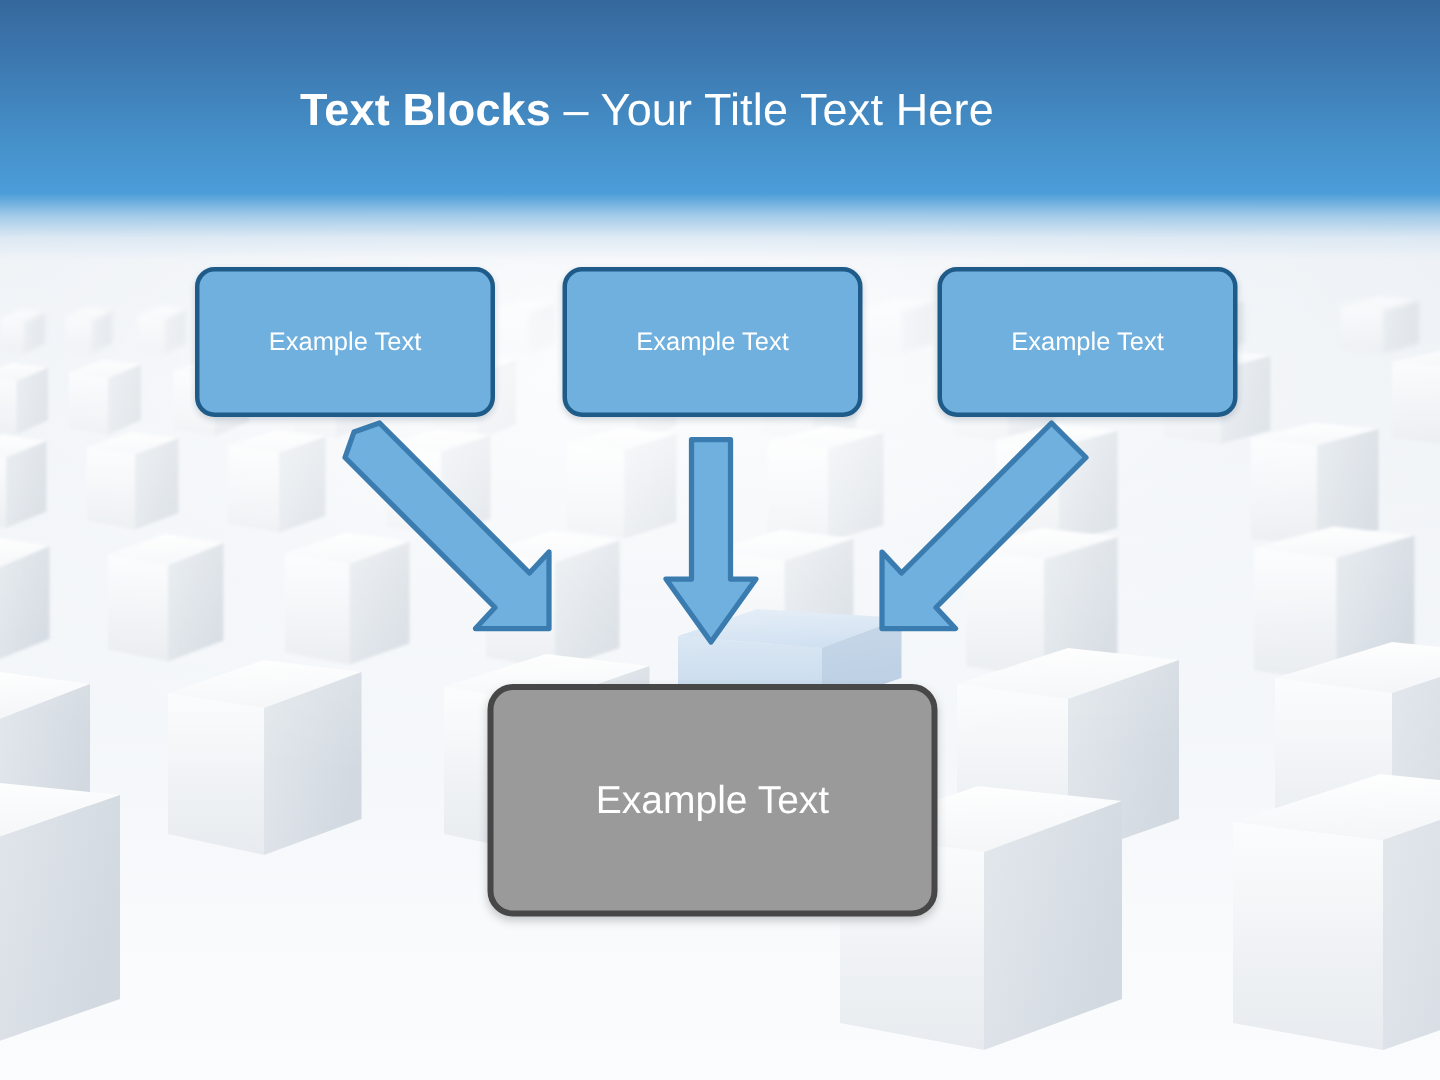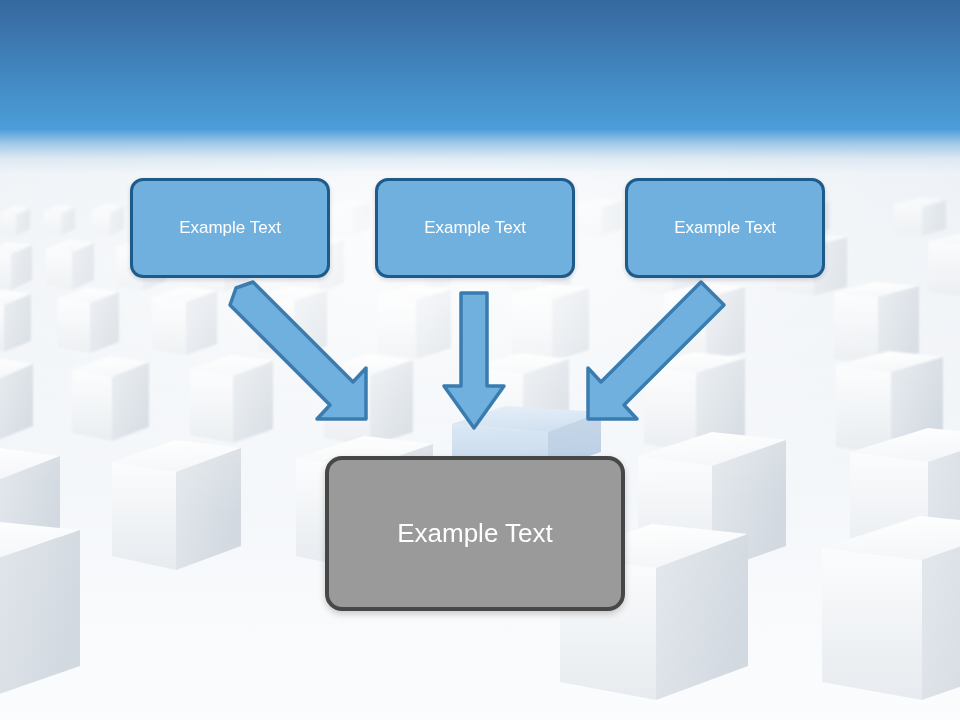--- a/index.html
+++ b/index.html
@@ -407,20 +407,23 @@
         <polygon points="-120,552 -18,564 -18,700 -120,682" fill="url(#frontFaceG)"></polygon>
         <polygon points="-18,564 80,530 80,666 -18,700" fill="url(#sideFaceG)"></polygon>
       </g>
     </g>
 
     <rect x="0" y="130" width="960" height="380" fill="url(#hazeG)"></rect>
   </svg>
 
   <div id="header-band"></div>
 
+  <div id="title">
+    <span class="strong">Text Blocks</span><span class="light"> – </span><span class="light">Your Title Text Here</span>
+  </div>
 
   <svg id="arrows" viewBox="0 0 960 720" aria-hidden="true">
 
     <polygon points="236,288 253,282 353,382 366,368 366,419 317,419 330,405 230,305" fill="#6fb0de" stroke="#3b7cb0" stroke-width="3.5" stroke-linejoin="round"></polygon>
 
     <polygon points="461,293 487,293 487,386 504,386 474,428 444,386 461,386" fill="#6fb0de" stroke="#3b7cb0" stroke-width="3.5" stroke-linejoin="round"></polygon>
 
     <polygon points="707,288 724,305 624,405 637,419 588,419 588,368 601,382 701,282" fill="#6fb0de" stroke="#3b7cb0" stroke-width="3.5" stroke-linejoin="round"></polygon>
   </svg>
 

